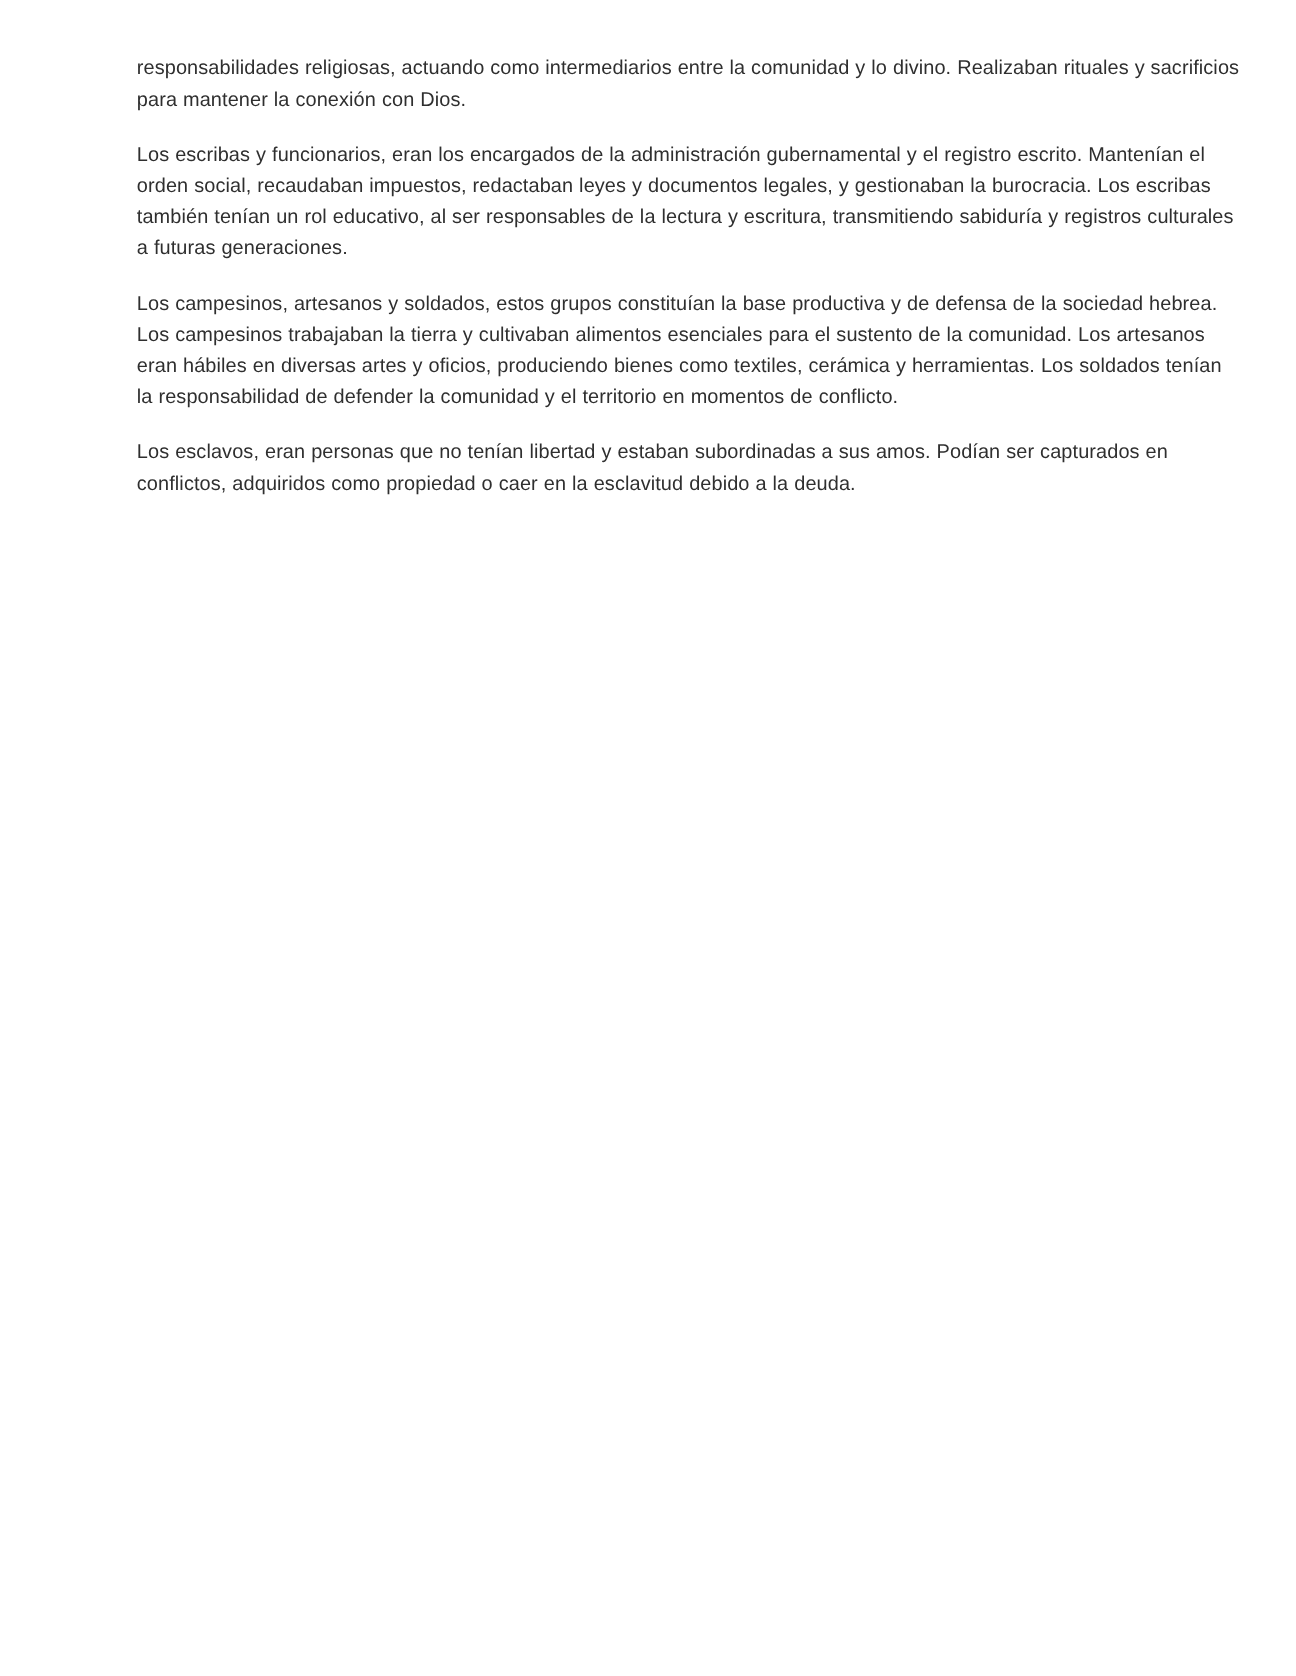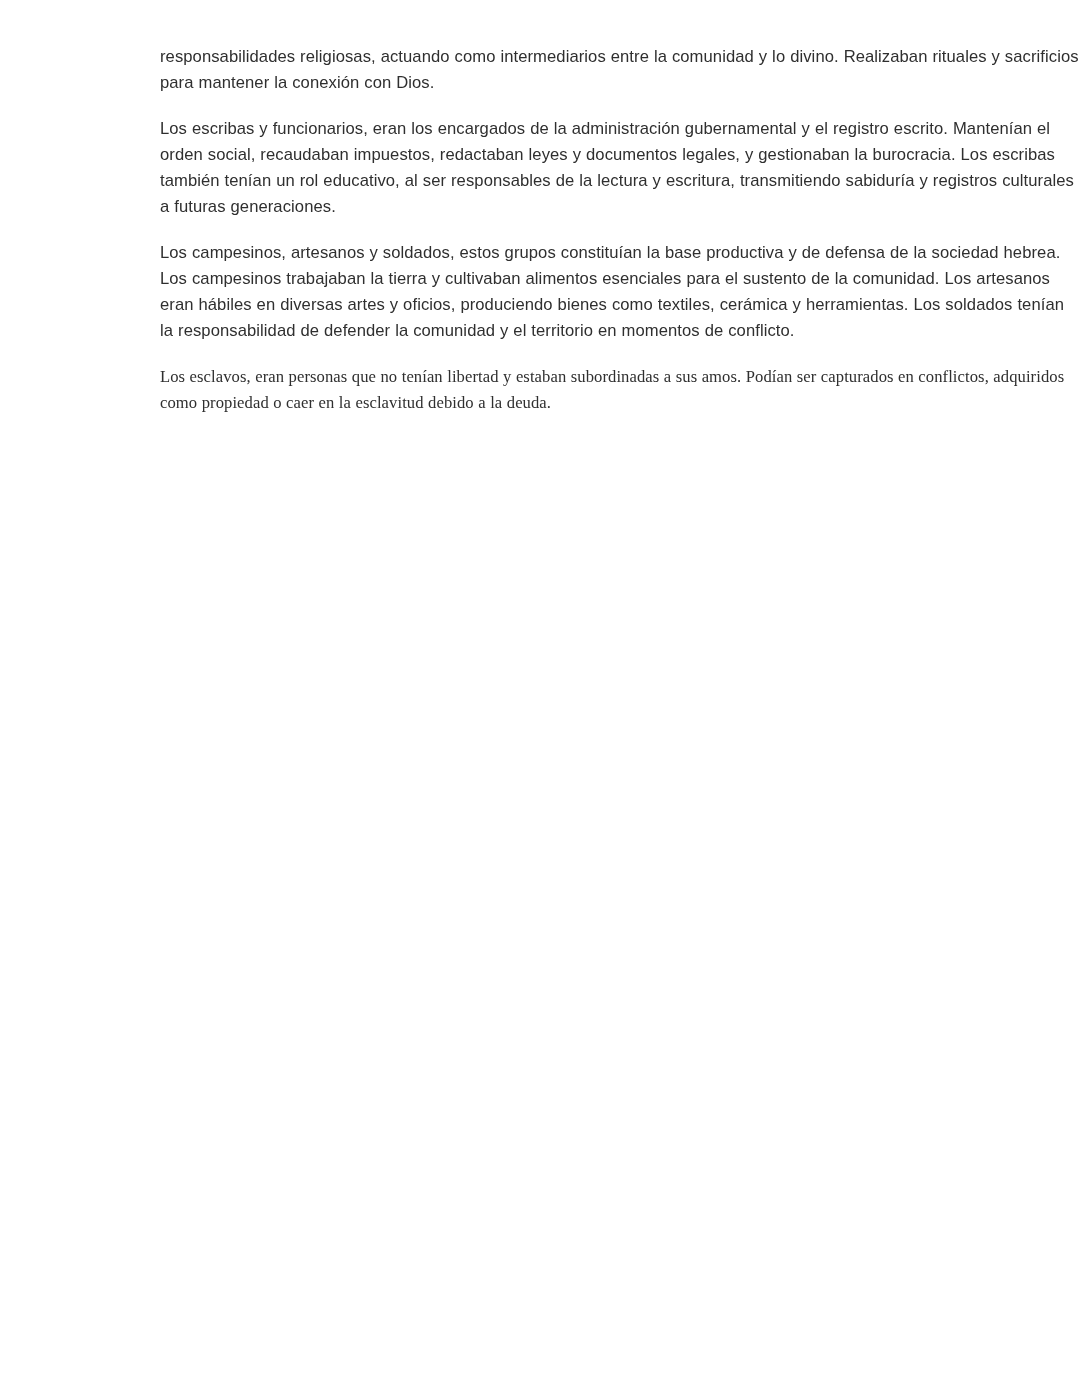--- a/index.html
+++ b/index.html
@@ -15,21 +15,20 @@
     -webkit-font-smoothing: antialiased;
     overflow: hidden;
   }
 
   .page {
     position: relative;
     width: 876px;
     height: 1397px;
     background: #ffffff;
     box-sizing: border-box;
-    margin-left: 46px;
   }
 
   .text-column {
     position: absolute;
     left: 114px;
     top: 44px;
     width: 920px;
   }
 
   .paragraph {
@@ -38,21 +37,20 @@
     line-height: 26px;
     color: #2f2f2f;
     letter-spacing: 0.005em;
     word-spacing: 0.015em;
     text-align: left;
     font-weight: 400;
   }
 
   .paragraph:last-child {
     margin-bottom: 0;
-    font-family: Liberation Serif, serif;
   }
 </style>
 </head>
 <body>
 
 <div class="page">
   <div class="text-column">
 
     <p class="paragraph">responsabilidades religiosas, actuando como intermediarios entre la comunidad y lo divino. Realizaban rituales y sacrificios para mantener la conexión con Dios.</p>
 

